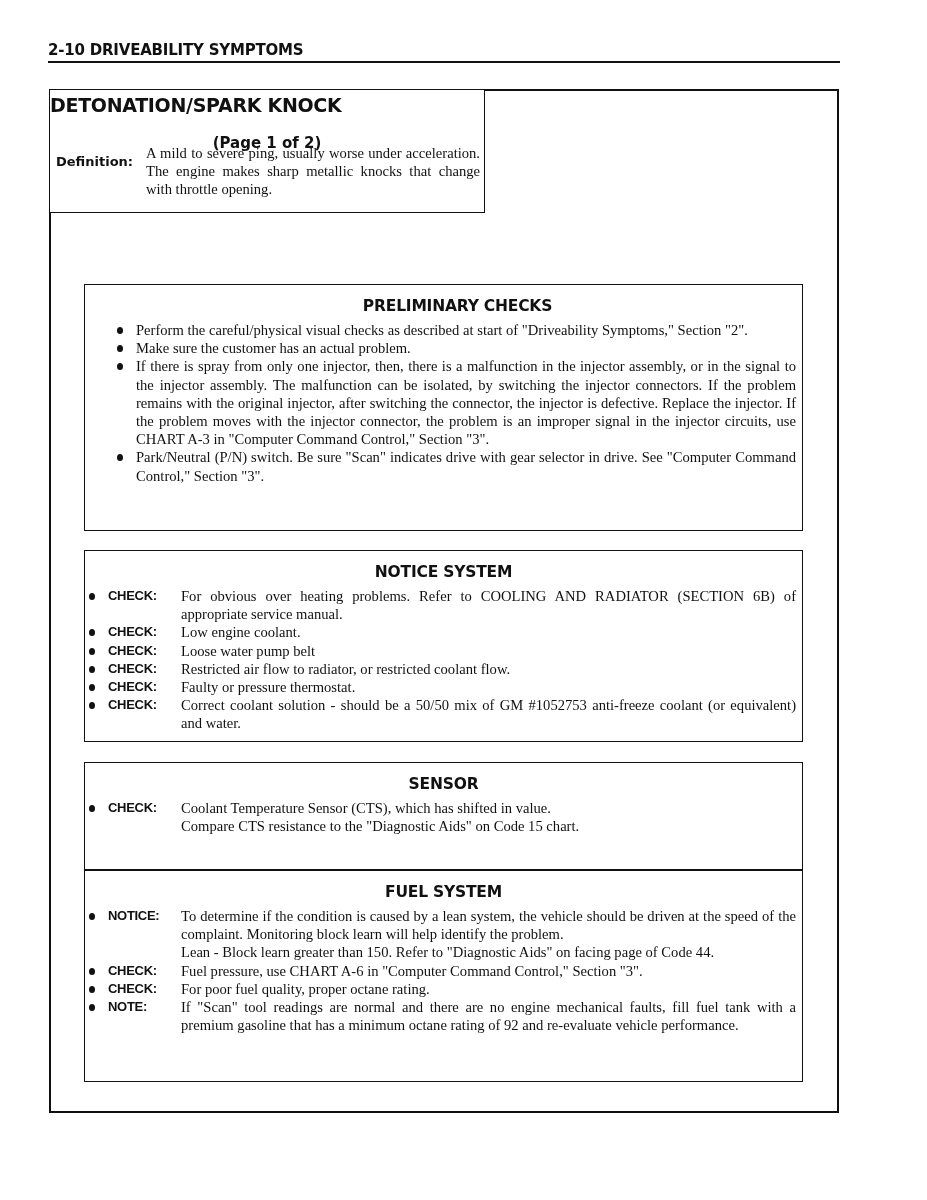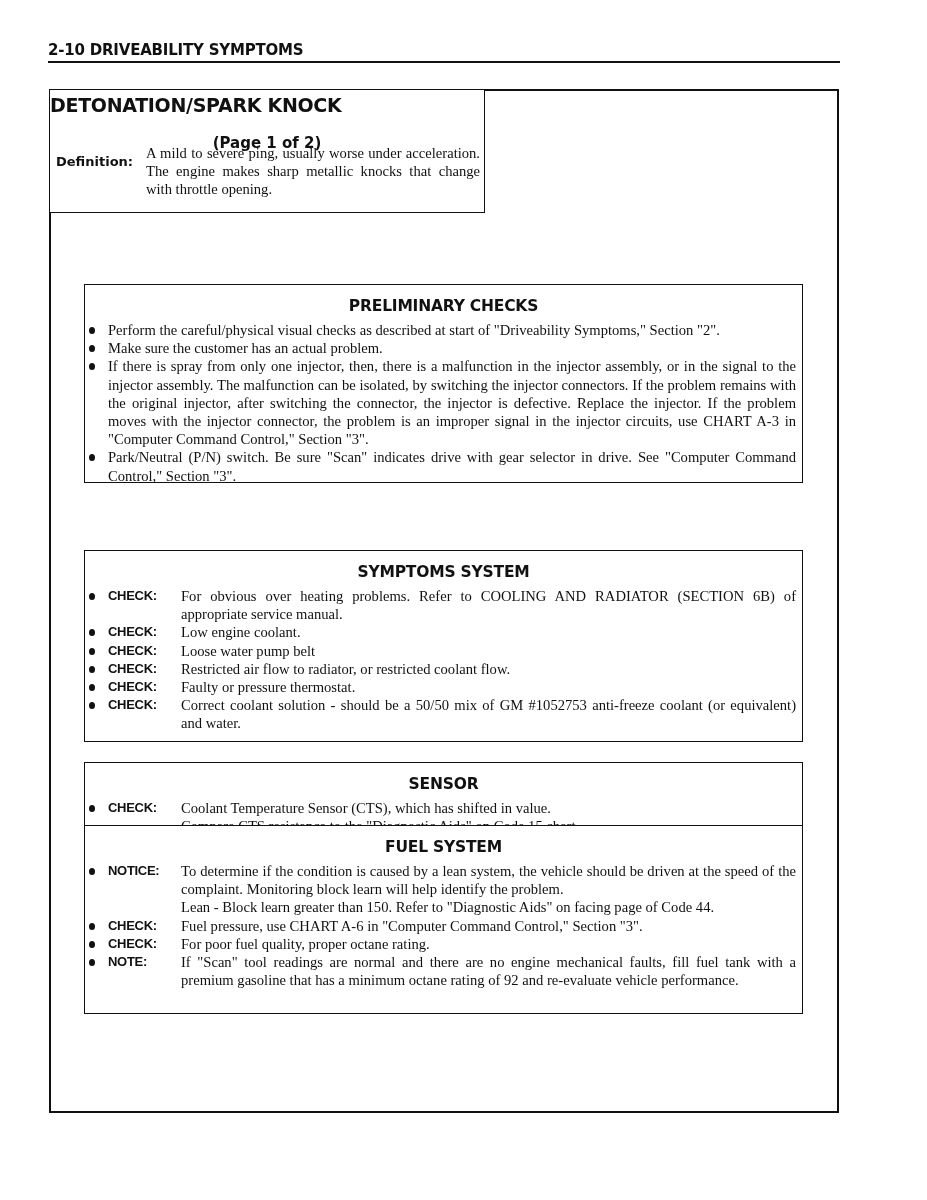--- a/index.html
+++ b/index.html
@@ -21,24 +21,24 @@
   .section .sec-title { text-align: center; font-family: "DejaVu Sans", sans-serif; font-weight: bold; font-size: 15.5px; letter-spacing: -0.2px; margin-top: 12px; margin-bottom: 6px; }
   .section ul { list-style: none; margin: 0; padding: 0; }
   .section li { position: relative; font-family: "Liberation Serif", serif; font-size: 14.6px; line-height: 18.2px; }
   .bullet { position: absolute; left: 4px; top: 6px; width: 6px; height: 7px; border-radius: 50%; background: #111; }
   .plain li { padding-left: 23px; padding-right: 6px; text-align: justify; text-align-last: left; }
   .labeled li { padding-left: 96px; padding-right: 6px; }
   .labeled li .lbl { position: absolute; left: 23px; top: 0; font-family: Liberation Sans, sans-serif; font-weight: bold; font-size: 13px; letter-spacing: -0.3px; }
   .labeled li .txt { display: block; text-align: justify; text-align-last: left; }
   .labeled li .txt span { display: block; }
 
-  #sec-prelim { top: 284px; height: 199px; }
+  #sec-prelim { top: 284px; height: 247px; padding-left: 28px; }
   #sec-cooling { top: 550px; height: 192px; }
   #sec-sensor { top: 762px; height: 108px; }
-  #sec-fuel { top: 825px; height: 189px; }
+  #sec-fuel { top: 870px; height: 212px; }
 </style>
 </head>
 <body>
 
 <div id="page-header">
   <div class="title">2-10 DRIVEABILITY SYMPTOMS</div>
   <div class="rule"></div>
 </div>
 
 <div id="outer-frame"></div>
@@ -54,21 +54,21 @@
   <div class="sec-title">PRELIMINARY CHECKS</div>
   <ul>
     <li><span class="bullet"></span><span>Perform the careful/physical visual checks as described at start of "Driveability Symptoms," Section "2".</span></li>
     <li><span class="bullet"></span><span>Make sure the customer has an actual problem.</span></li>
     <li><span class="bullet"></span><span>If there is spray from only one injector, then, there is a malfunction in the injector assembly, or in the signal to the injector assembly. The malfunction can be isolated, by switching the injector connectors. If the problem remains with the original injector, after switching the connector, the injector is defective. Replace the injector. If the problem moves with the injector connector, the problem is an improper signal in the injector circuits, use CHART A-3 in "Computer Command Control," Section "3".</span></li>
     <li><span class="bullet"></span><span>Park/Neutral (P/N) switch. Be sure "Scan" indicates drive with gear selector in drive. See "Computer Command Control," Section "3".</span></li>
   </ul>
 </div>
 
 <div class="section labeled" id="sec-cooling">
-  <div class="sec-title">SYMPTOMS SYSTEM</div>
+  <div class="sec-title">NOTICE SYSTEM</div>
   <ul>
     <li>
         <span class="bullet"></span>
         <span class="lbl">CHECK:</span>
         <span class="txt">For obvious over heating problems. Refer to COOLING AND RADIATOR (SECTION 6B) of appropriate service manual.</span>
       </li>
     <li>
         <span class="bullet"></span>
         <span class="lbl">CHECK:</span>
         <span class="txt">Low engine coolant.</span>

